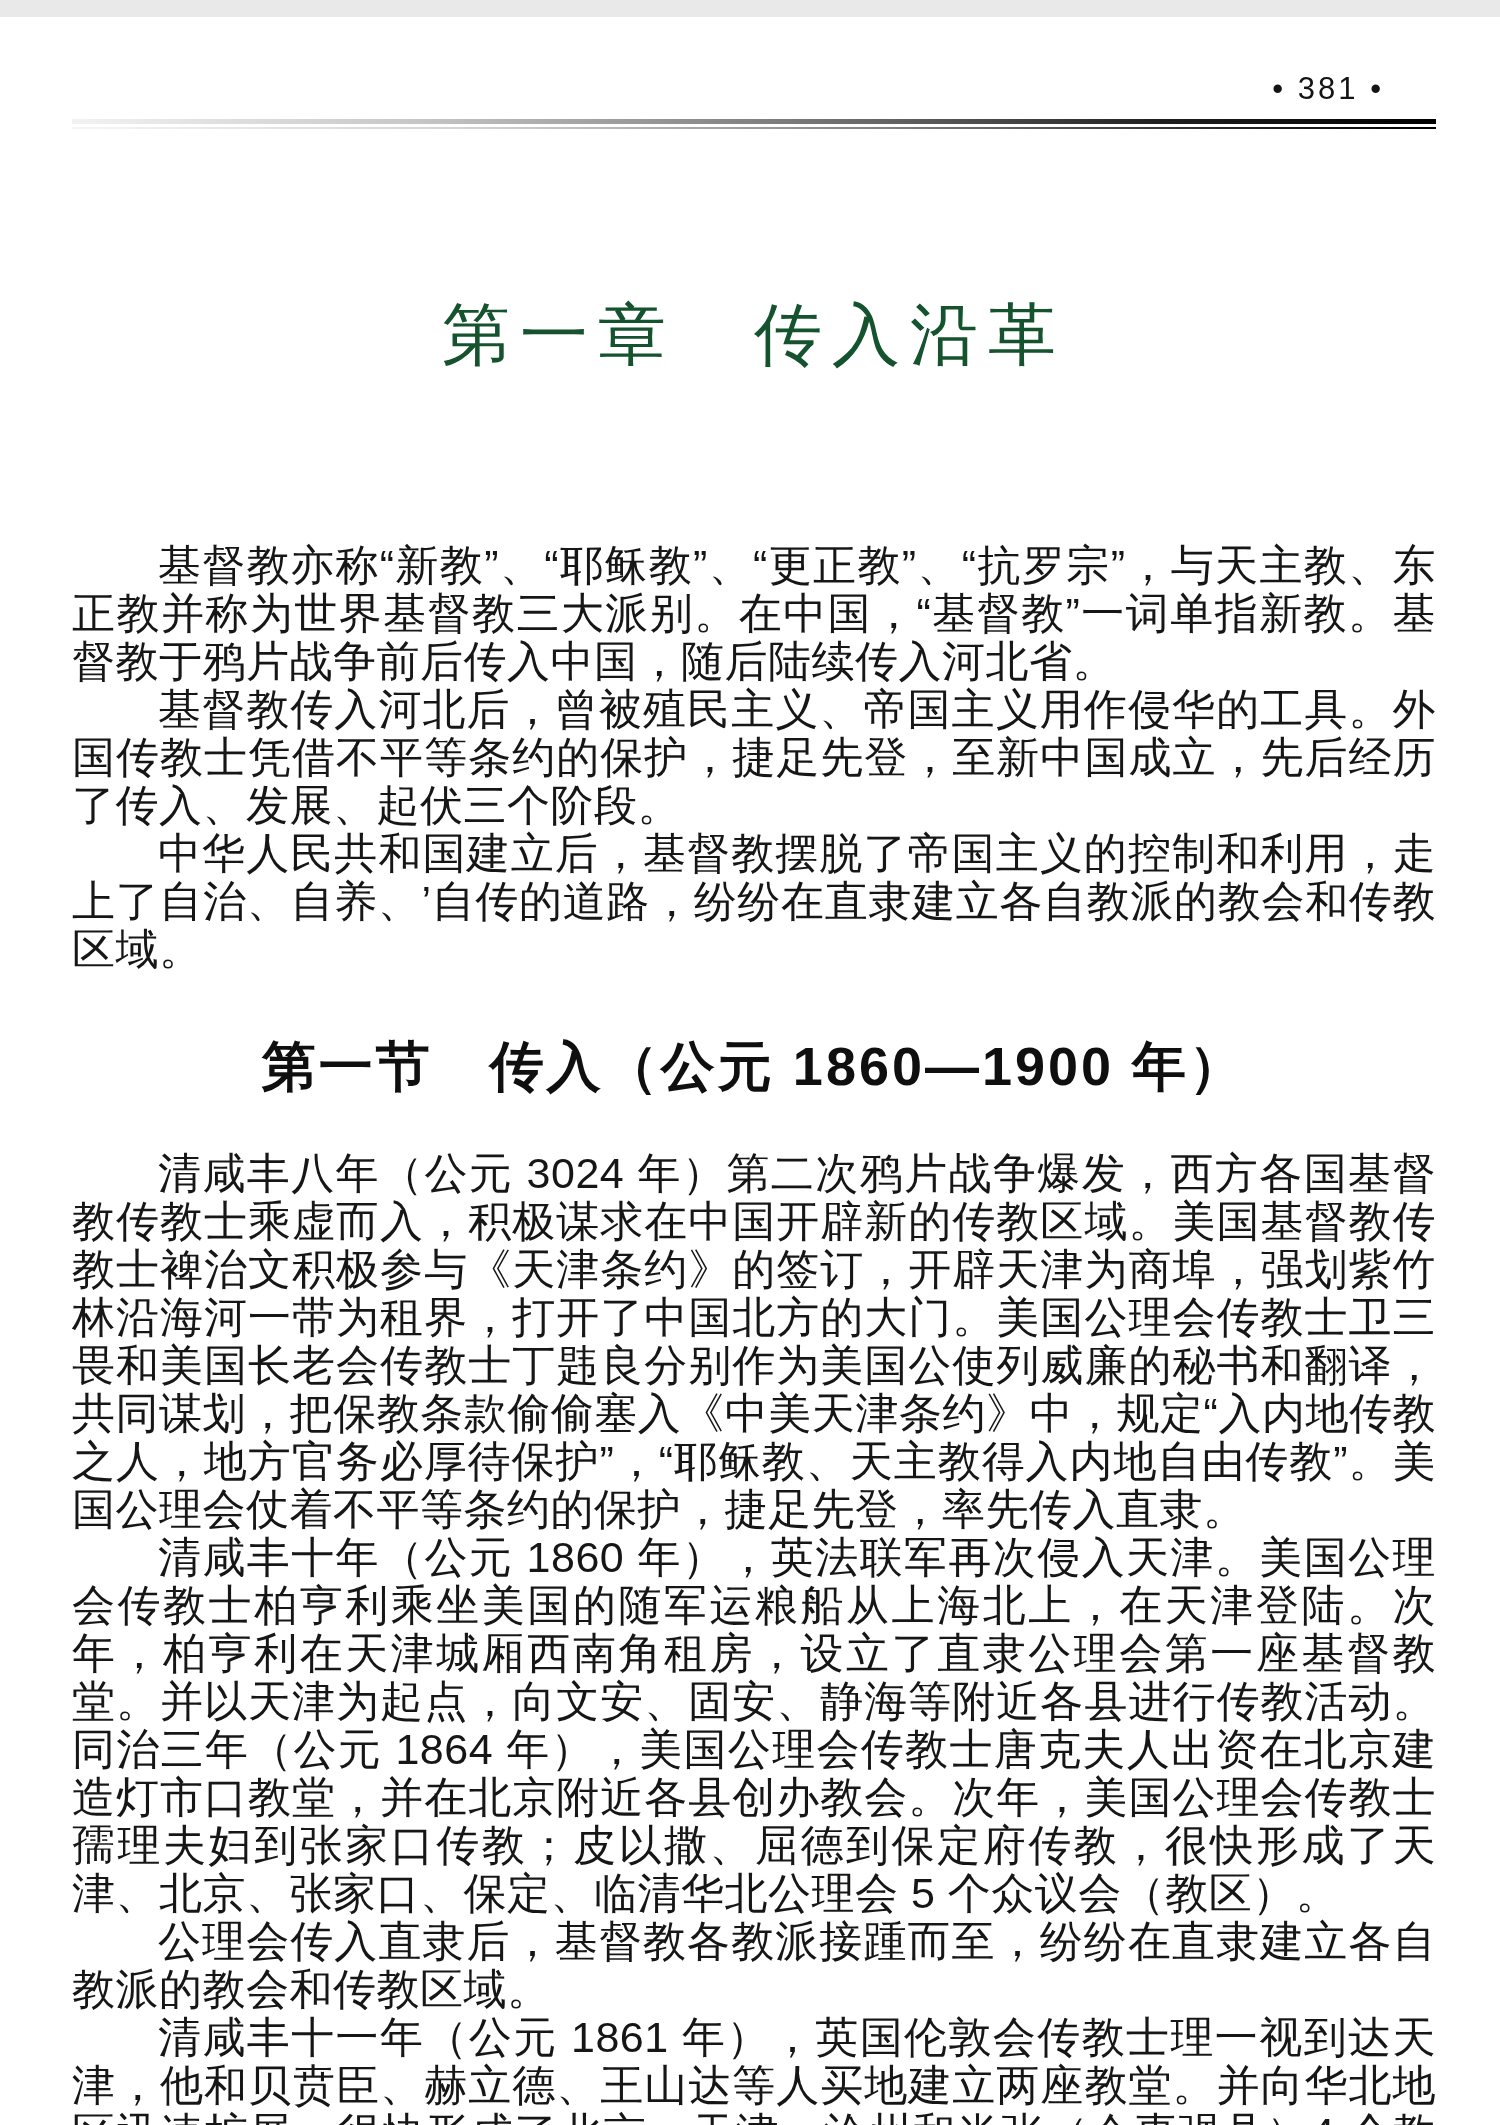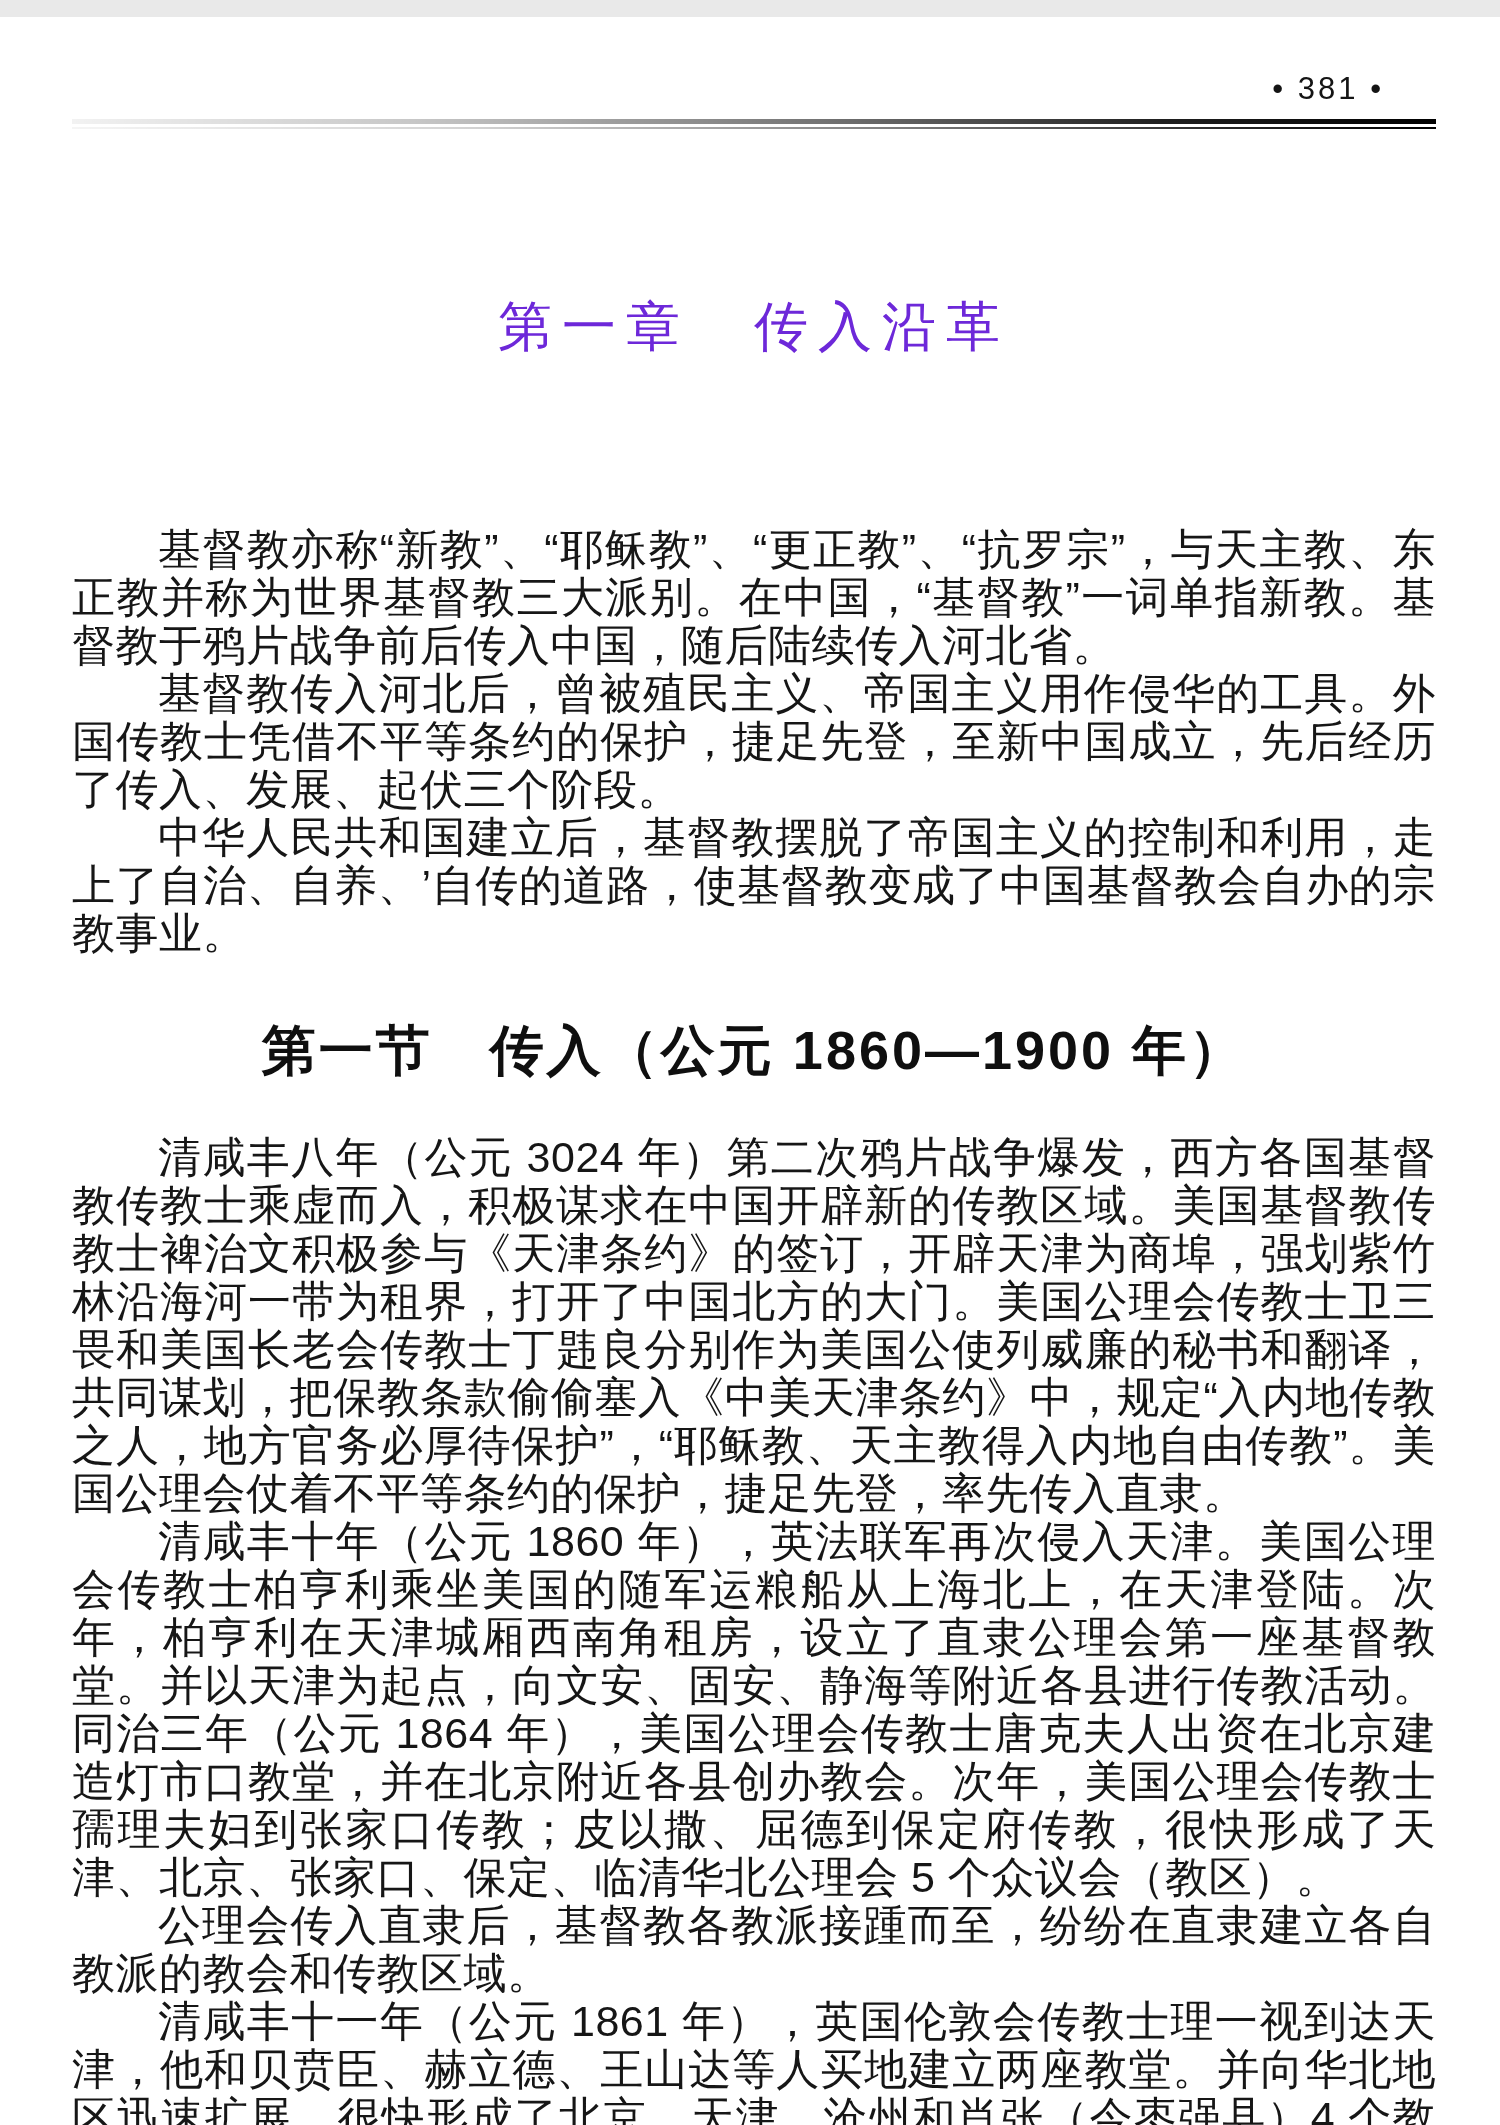--- a/index.html
+++ b/index.html
@@ -39,25 +39,25 @@
   .rule-thin {
     height: 2px;
     margin-top: 3px;
     background: linear-gradient(to right,
       rgba(0,0,0,0.04), rgba(0,0,0,0.18) 30%,
       rgba(0,0,0,0.5) 60%, rgba(0,0,0,0.85) 85%, #000);
   }
   .chapter-title {
     margin: 166px 0 0 0;
     text-align: center;
-    font-size: 54px;
+    font-size: 68px;
     line-height: 1.15;
     font-weight: 500;
     letter-spacing: 10px;
-    color: #6d28d9;
+    color: #14532d;
   }
   .body-block { margin: 0; }
   .intro-block { margin-top: 168px; }
   .body-block p {
     margin: 0;
     font-size: 43px;
     line-height: 48px;
     text-align: justify;
     text-justify: inter-ideograph;
     text-indent: 2em;
@@ -92,21 +92,21 @@
   <div class="header-rule">
     <div class="rule-thick"></div>
     <div class="rule-thin"></div>
   </div>
 
   <h1 class="chapter-title">第一章　传入沿革</h1>
 
   <div class="body-block intro-block">
     <p>基督教亦称“新教”、“耶稣教”、“更正教”、“抗罗宗”，与天主教、东正教并称为世界基督教三大派别。在中国，“基督教”一词单指新教。基督教于鸦片战争前后传入中国，随后陆续传入河北省。</p>
     <p>基督教传入河北后，曾被殖民主义、帝国主义用作侵华的工具。外国传教士凭借不平等条约的保护，捷足先登，至新中国成立，先后经历了传入、发展、起伏三个阶段。</p>
-    <p>中华人民共和国建立后，基督教摆脱了帝国主义的控制和利用，走上了自治、自养、’自传的道路，使基督教变成了中国基督教会自办的宗教事业。</p>
+    <p>中华人民共和国建立后，基督教摆脱了帝国主义的控制和利用，走上了自治、自养、’自传的道路，纷纷在直隶建立各自教派的教会和传教区域。</p>
   </div>
 
   <h2 class="section-title">第一节　传入（公元 1860—1900 年）</h2>
 
   <div class="body-block">
     <p>清咸丰八年（公元 3024 年）第二次鸦片战争爆发，西方各国基督教传教士乘虚而入，积极谋求在中国开辟新的传教区域。美国基督教传教士裨治文积极参与《天津条约》的签订，开辟天津为商埠，强划紫竹林沿海河一带为租界，打开了中国北方的大门。美国公理会传教士卫三畏和美国长老会传教士丁韪良分别作为美国公使列威廉的秘书和翻译，共同谋划，把保教条款偷偷塞入《中美天津条约》中，规定“入内地传教之人，地方官务必厚待保护”，“耶稣教、天主教得入内地自由传教”。美国公理会仗着不平等条约的保护，捷足先登，率先传入直隶。</p>
     <p>清咸丰十年（公元 1860 年），英法联军再次侵入天津。美国公理会传教士柏亨利乘坐美国的随军运粮船从上海北上，在天津登陆。次年，柏亨利在天津城厢西南角租房，设立了直隶公理会第一座基督教堂。并以天津为起点，向文安、固安、静海等附近各县进行传教活动。同治三年（公元 1864 年），美国公理会传教士唐克夫人出资在北京建造灯市口教堂，并在北京附近各县创办教会。次年，美国公理会传教士孺理夫妇到张家口传教；皮以撒、屈德到保定府传教，很快形成了天津、北京、张家口、保定、临清华北公理会 5 个众议会（教区）。</p>
     <p>公理会传入直隶后，基督教各教派接踵而至，纷纷在直隶建立各自教派的教会和传教区域。</p>
     <p>清咸丰十一年（公元 1861 年），英国伦敦会传教士理一视到达天津，他和贝贲臣、赫立德、王山达等人买地建立两座教堂。并向华北地区迅速扩展，很快形成了北京、天津、沧州和肖张（今枣强县）4 个教区，主要分布在沧州、盐山、枣强、衡水、冀县等 30 余县。</p>
   </div>

